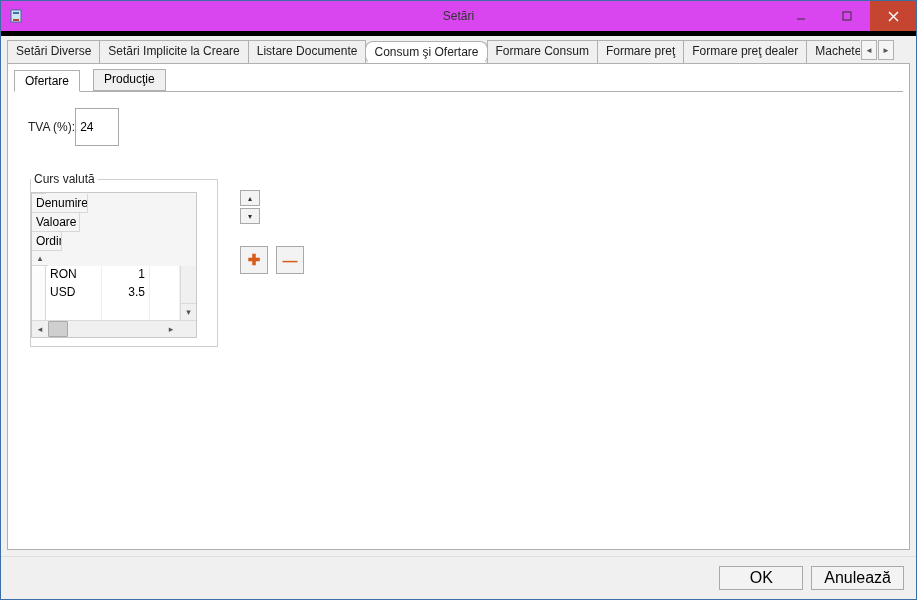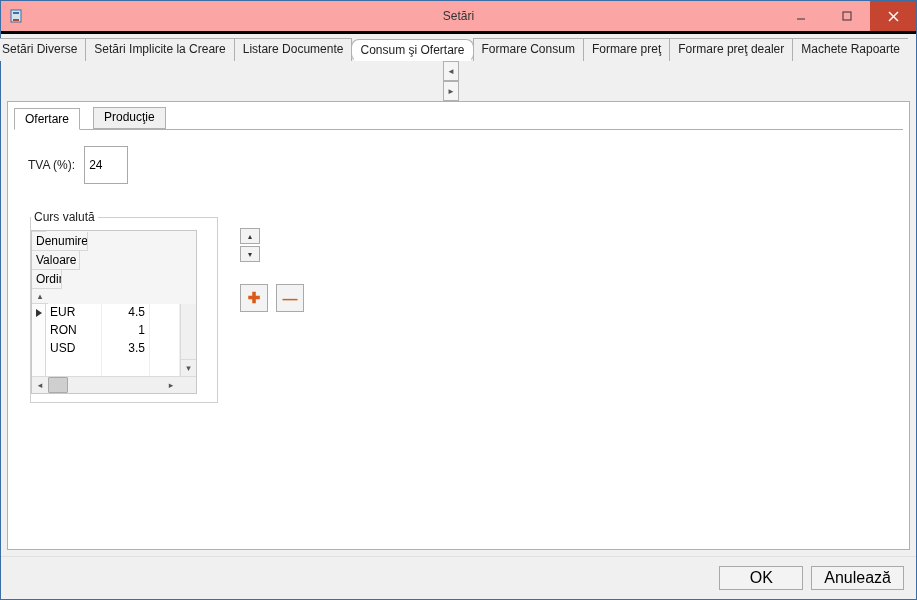--- a/index.html
+++ b/index.html
@@ -17,22 +17,22 @@
     background: #f0f0f0;
     border: 1px solid #3a6ea5;
     box-sizing: border-box;
     display: flex;
     flex-direction: column;
     position: relative;
   }
   
   .titlebar {
     height: 30px;
-    background: #fca5a5;
-    border-bottom: 3px solid #000000;
+    background: #d946ef;
+    border-bottom: 5px solid #000000;
     display: flex;
     align-items: center;
     position: relative;
   }
   .titlebar .app-icon {
     width: 16px;
     height: 16px;
     margin-left: 8px;
   }
   .titlebar .title {
@@ -64,25 +64,23 @@
   
   .client {
     flex: 1;
     display: flex;
     flex-direction: column;
     padding: 0;
   }
   
   .main-tabs-wrap {
     display: flex;
-    align-items: center;
     background: #f0f0f0;
     padding: 4px 22px 0 6px;
     gap: 0;
-    flex-direction: column;
   }
   .main-tabs {
     display: flex;
     flex: 1;
     overflow: hidden;
   }
   .main-tab {
     border: 1px solid #b0b0b0;
     border-bottom: none;
     background: #f0f0f0;
@@ -146,21 +144,21 @@
     height: calc(100% - 34px);
     position: relative;
     background:#fff;
   }
   .sub-panel-inner {
     padding: 16px 14px;
   }
   .row {
     display: flex;
     align-items: center;
-    gap: 9px;
+    gap: 0;
     margin-bottom: 26px;
   }
   .lbl { color:#222; }
   input.textbox {
     border: 1px solid #a9a9a9;
     height: 38px;
     box-sizing: border-box;
     padding: 0 4px;
     font-family: inherit;
     font-size: 12px;
@@ -384,30 +382,20 @@
               <div class="grid">
                 <div class="grid-header">
                   <div class="gh indicator"></div>
                   <div class="gh" style="width:56px">Denumire</div>
                   <div class="gh" style="width:48px">Valoare</div>
                   <div class="gh" style="width:30px">Ordin</div>
                   <div class="gh scrollcorner">▴</div>
                 </div>
                 <div class="grid-body">
                   <div class="grid-rows">
-                    <div class="grow">
-                      <div class="gc indicator">
-                        <svg width="8" height="8">
-                            <polygon points="1,0 7,4 1,8" fill="#333"></polygon>
-                          </svg>
-                      </div>
-                      <div class="gc" style="width:56px">EUR</div>
-                      <div class="gc val" style="width:48px">4.5</div>
-                      <div class="gc" style="width:30px"></div>
-                    </div>
                     <div class="grow">
                       <div class="gc indicator"></div>
                       <div class="gc" style="width:56px">RON</div>
                       <div class="gc val" style="width:48px">1</div>
                       <div class="gc" style="width:30px"></div>
                     </div>
                     <div class="grow">
                       <div class="gc indicator"></div>
                       <div class="gc" style="width:56px">USD</div>
                       <div class="gc val" style="width:48px">3.5</div>

